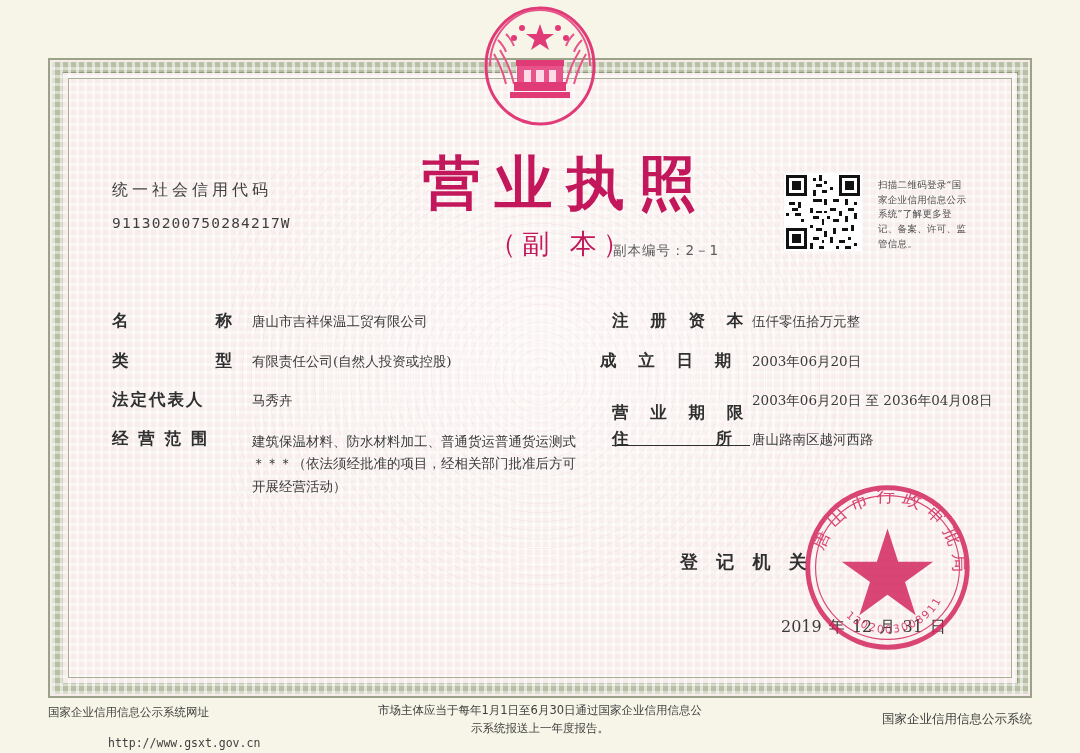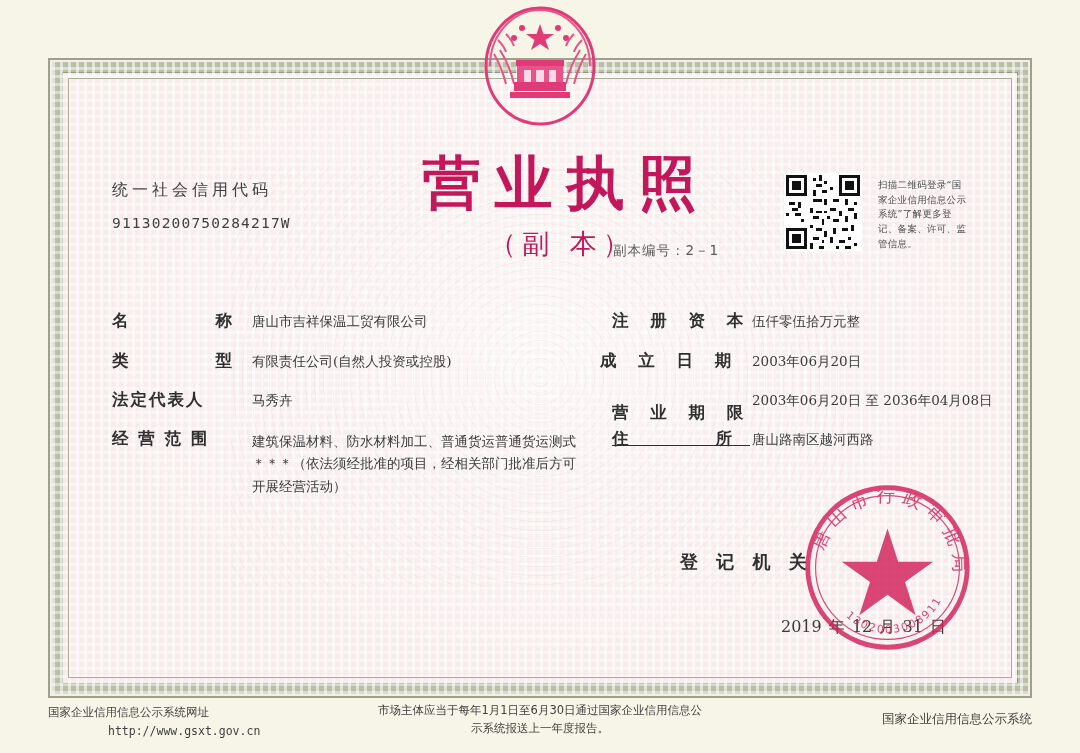--- a/index.html
+++ b/index.html
@@ -140,21 +140,21 @@
 
   
   .seal{
     position:absolute;left:800px;top:480px;width:175px;height:175px;z-index:10;
     opacity:.82;
   }
 
   
   .footer{position:absolute;left:0;right:0;bottom:6px;height:50px;z-index:9;}
   .f-left{position:absolute;left:48px;top:8px;font-size:11.5px;color:#3f3f3f;}
-  .f-left .url{font-family:"DejaVu Sans Mono","Liberation Mono",monospace;font-size:11.5px;margin-left:60px;display:block;margin-top:4px;}
+  .f-left .url{font-family:"DejaVu Sans Mono","Liberation Mono",monospace;font-size:11.5px;margin-left:60px;display:block;margin-top:16px;}
   .f-center{position:absolute;left:50%;transform:translateX(-50%);top:4px;text-align:center;font-size:11.5px;color:#3f3f3f;line-height:1.6;width:330px;}
   .f-right{position:absolute;right:48px;top:14px;font-size:12.5px;color:#3f3f3f;}
 </style>
 </head>
 <body>
 
 <div class="license">
   <div class="outer-margin"></div>
   <div class="border-outer"></div>
   <div class="border-band"></div>

